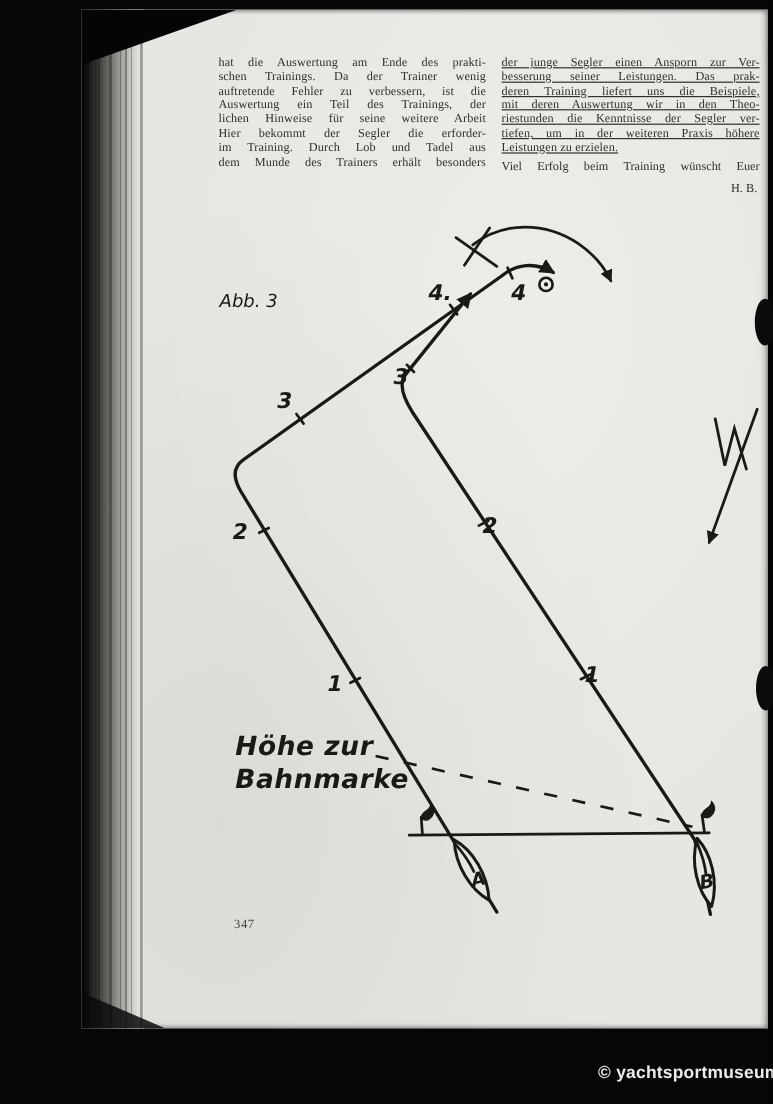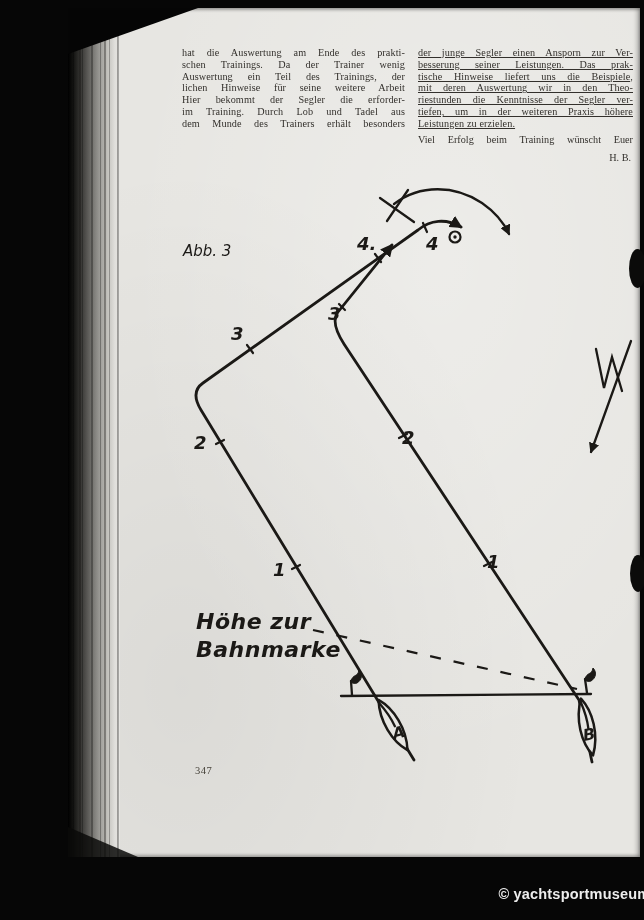--- a/index.html
+++ b/index.html
@@ -82,31 +82,32 @@
 <div class="canvas">
 
   <div class="page">
     <div class="spine"></div>
     <div class="corner-wedge-top"></div>
     <div class="corner-wedge-bottom"></div>
 
     <div class="col col-left">
         <div>hat die Auswertung am Ende des prakti-</div>
         <div>schen Trainings. Da der Trainer wenig</div>
+        <div>auftretende Fehler zu verbessern, ist die</div>
         <div>Auswertung ein Teil des Trainings, der</div>
         <div>lichen Hinweise für seine weitere Arbeit</div>
         <div>Hier bekommt der Segler die erforder-</div>
         <div>im Training. Durch Lob und Tadel aus</div>
         <div>dem Munde des Trainers erhält besonders</div>
       </div>
 
     <div class="col col-right">
         <div>der junge Segler einen Ansporn zur Ver-</div>
         <div>besserung seiner Leistungen. Das prak-</div>
-        <div>tische Hinweise liefert uns die Beispiele,</div>
+        <div>deren Training liefert uns die Beispiele,</div>
         <div>mit deren Auswertung wir in den Theo-</div>
         <div>riestunden die Kenntnisse der Segler ver-</div>
         <div>tiefen, um in der weiteren Praxis höhere</div>
         <div>Leistungen zu erzielen.</div>
       </div>
 
     <div class="closing-line">Viel Erfolg beim Training wünscht Euer</div>
 
     <div class="signature">H. B.</div>
 

